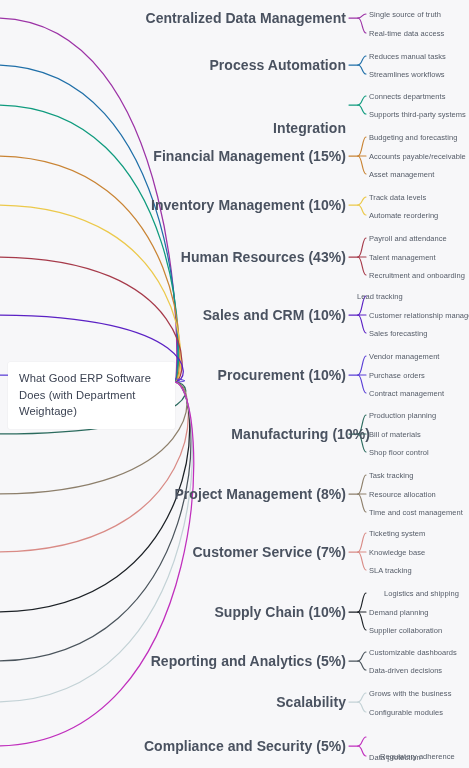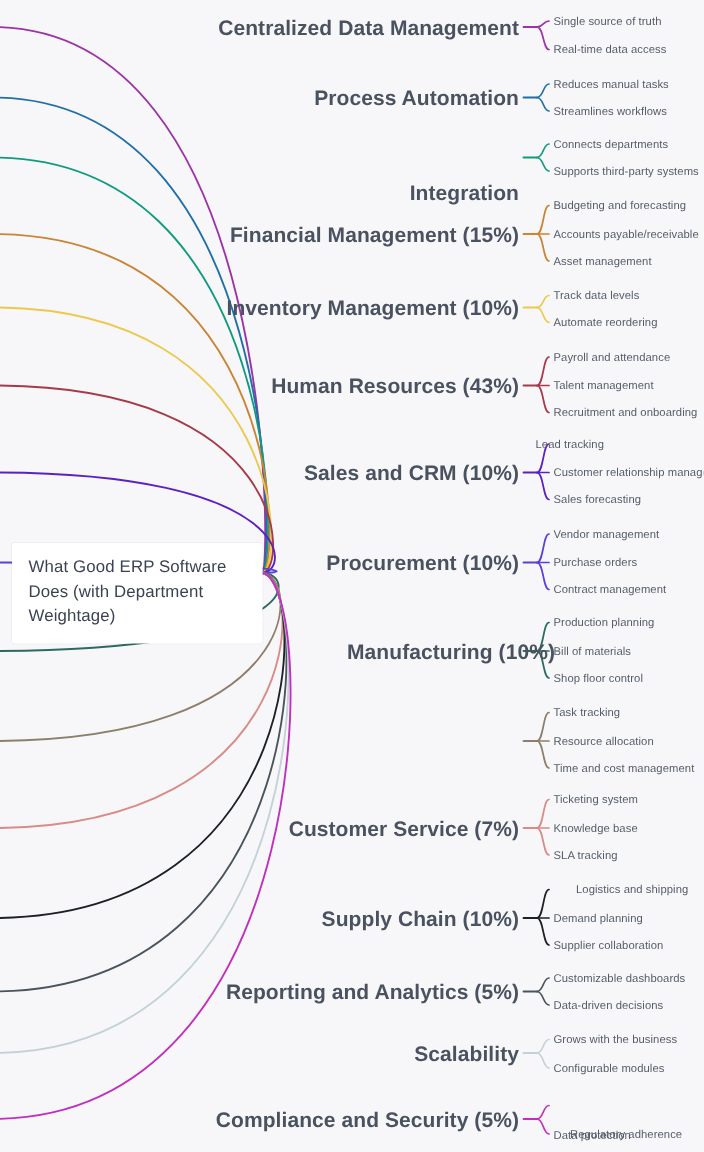--- a/index.html
+++ b/index.html
@@ -164,20 +164,21 @@
       <div class="leaf-label" style="top: 315px; left: 369px;">Customer relationship management</div>
       <div class="leaf-label" style="top: 333px; left: 369px;">Sales forecasting</div>
       <div class="branch-label" style="top: 375px; left: 0px; width: 346px;">Procurement (10%)</div>
       <div class="leaf-label" style="top: 356px; left: 369px;">Vendor management</div>
       <div class="leaf-label" style="top: 375px; left: 369px;">Purchase orders</div>
       <div class="leaf-label" style="top: 393px; left: 369px;">Contract management</div>
       <div class="branch-label" style="top: 434px; left: 0px; width: 346px; margin-left: 24px;">Manufacturing (10%)</div>
       <div class="leaf-label" style="top: 415px; left: 369px;">Production planning</div>
       <div class="leaf-label" style="top: 434px; left: 369px;">Bill of materials</div>
       <div class="leaf-label" style="top: 452px; left: 369px;">Shop floor control</div>
+      <div class="branch-label" style="top: 494px; left: 0px; width: 346px;">Project Management (8%)</div>
       <div class="leaf-label" style="top: 475px; left: 369px;">Task tracking</div>
       <div class="leaf-label" style="top: 494px; left: 369px;">Resource allocation</div>
       <div class="leaf-label" style="top: 512px; left: 369px;">Time and cost management</div>
       <div class="branch-label" style="top: 552px; left: 0px; width: 346px;">Customer Service (7%)</div>
       <div class="leaf-label" style="top: 533px; left: 369px;">Ticketing system</div>
       <div class="leaf-label" style="top: 552px; left: 369px;">Knowledge base</div>
       <div class="leaf-label" style="top: 570px; left: 369px;">SLA tracking</div>
       <div class="branch-label" style="top: 612px; left: 0px; width: 346px;">Supply Chain (10%)</div>
       <div class="leaf-label" style="top: 593px; left: 369px; padding-left: 15px;">Logistics and shipping</div>
       <div class="leaf-label" style="top: 612px; left: 369px;">Demand planning</div>

